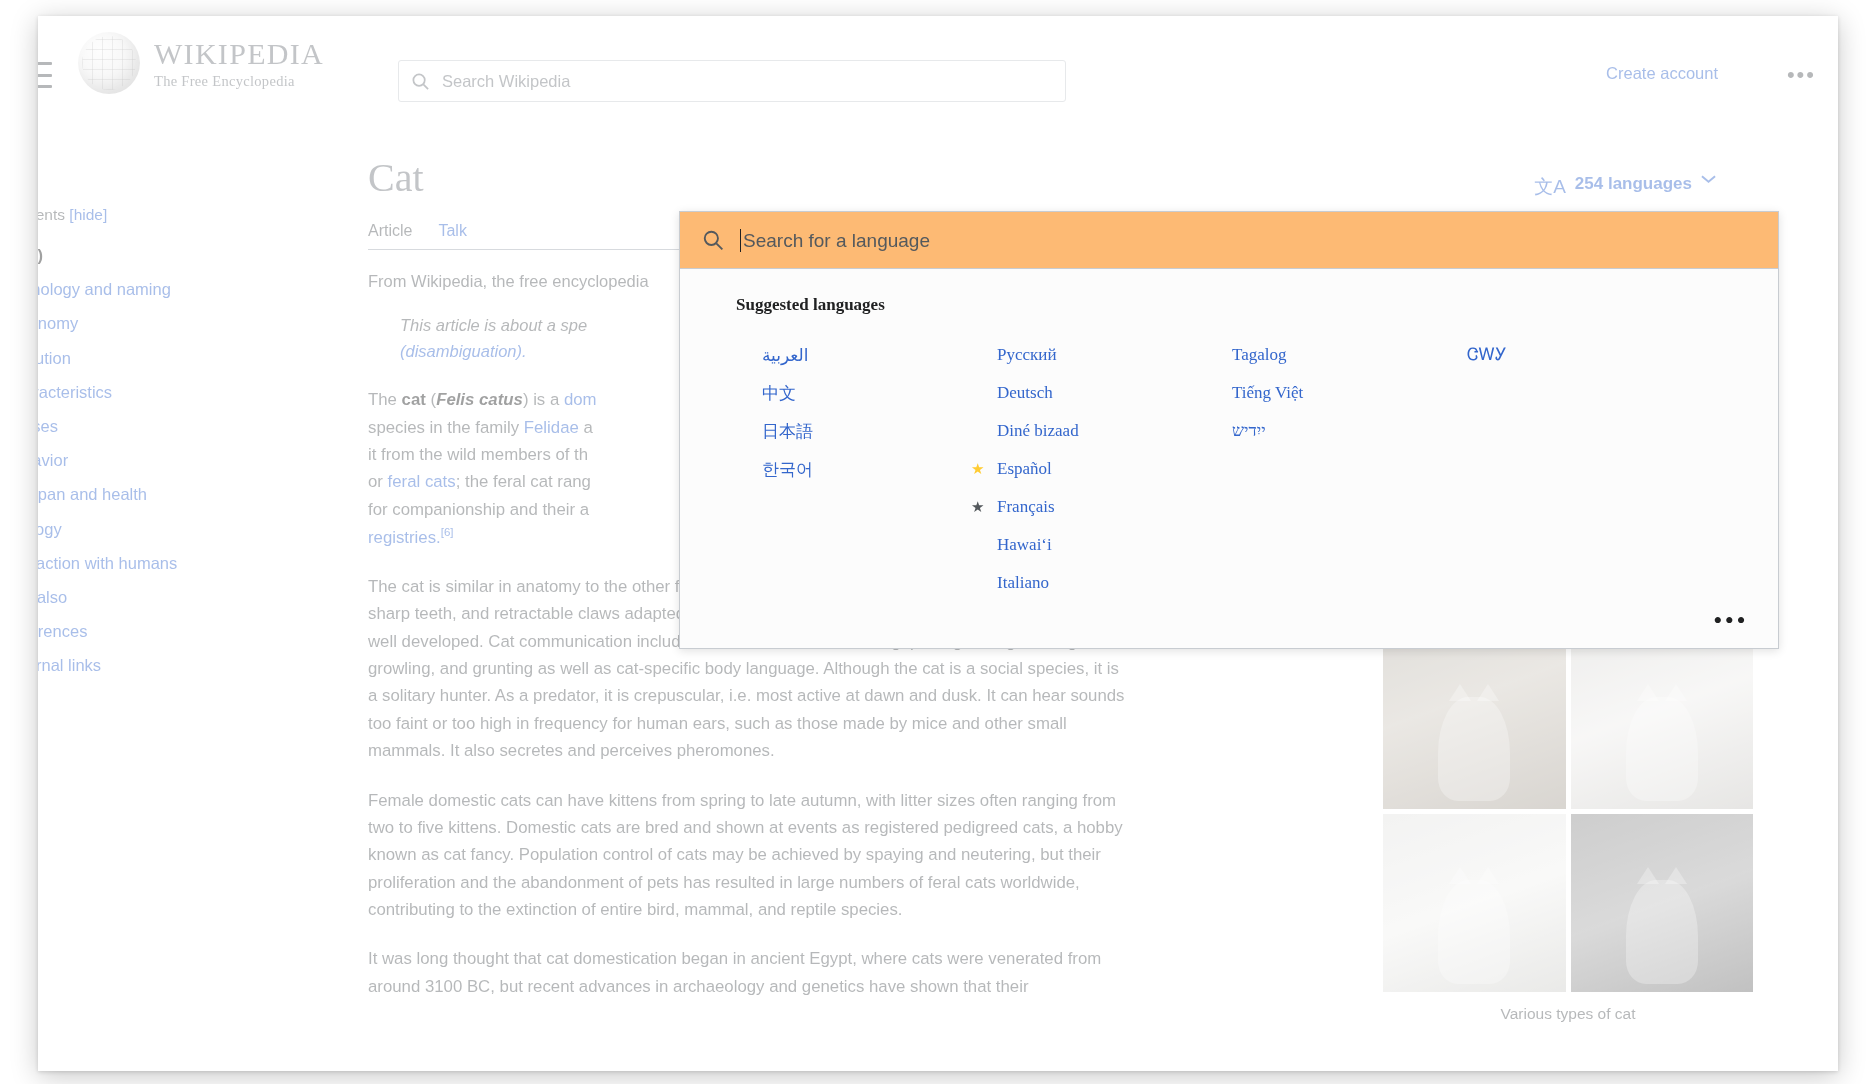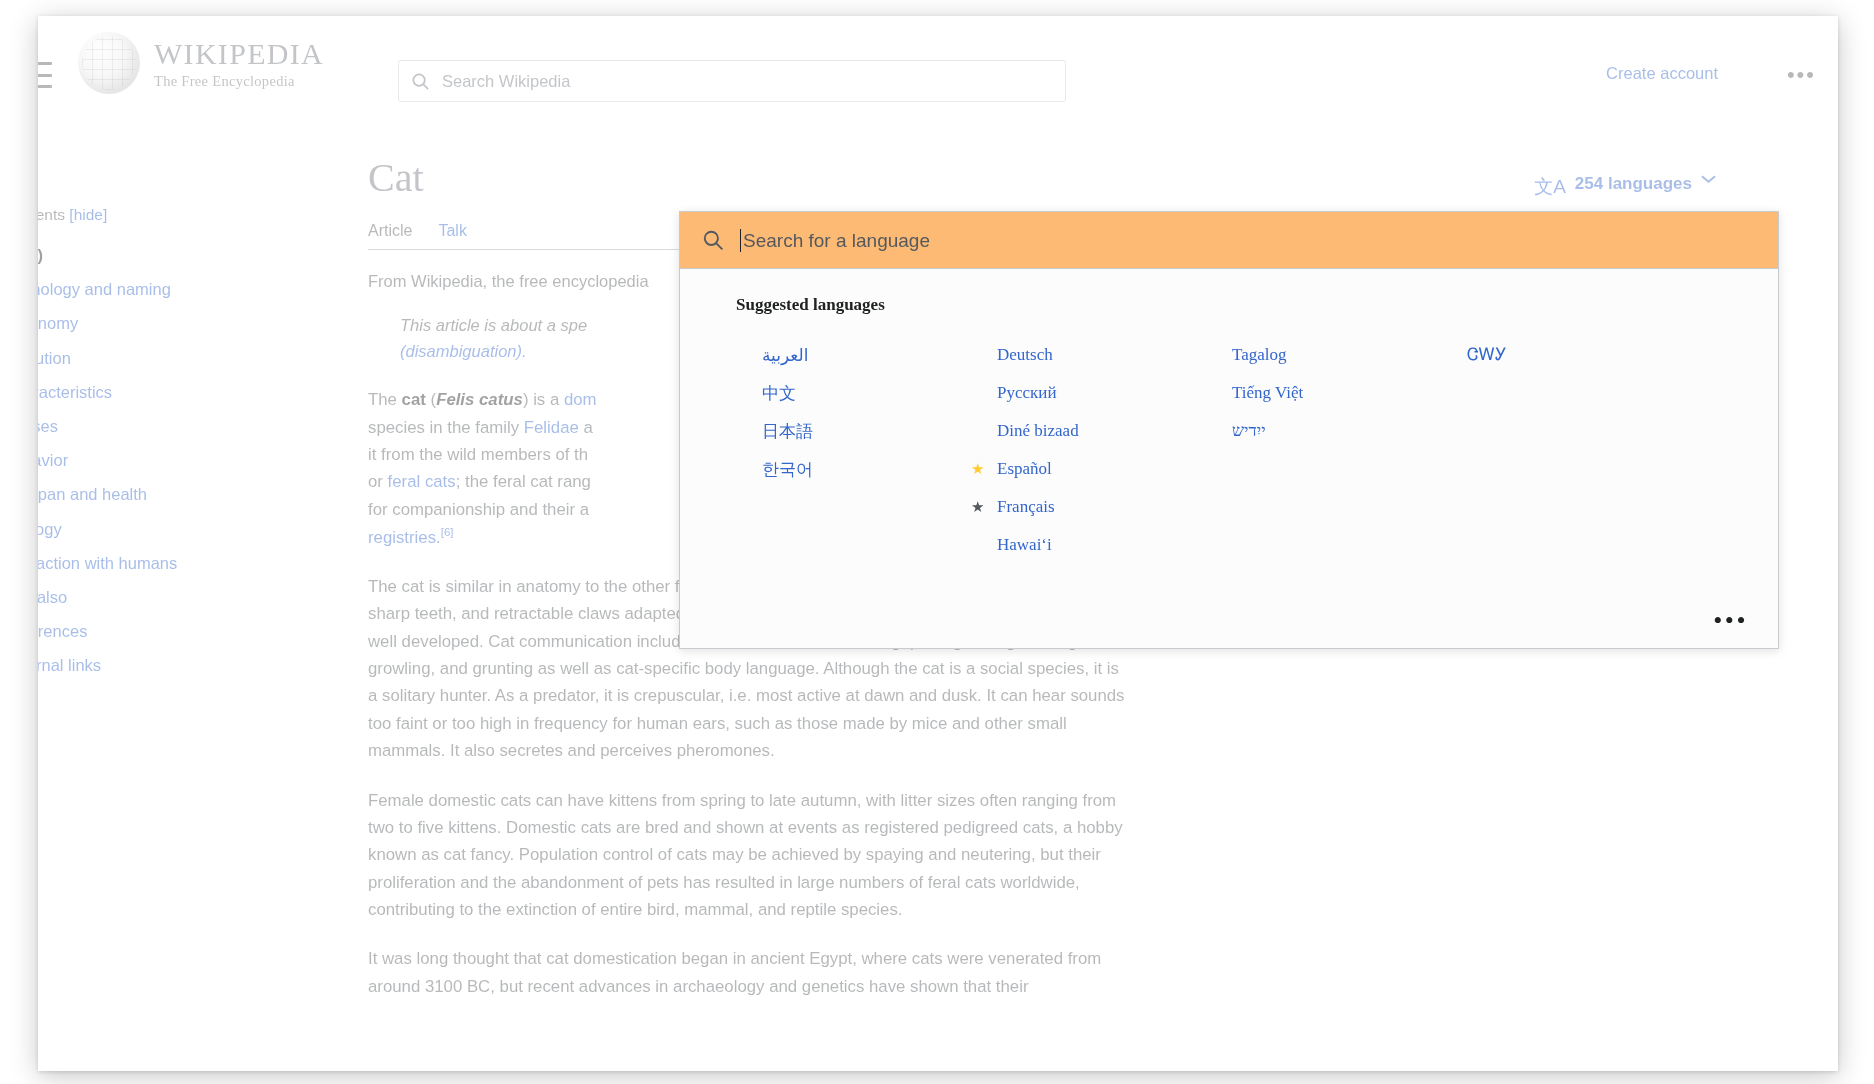--- a/index.html
+++ b/index.html
@@ -454,20 +454,37 @@
       </div>
 
       <div class="lang-button">
         <span class="lang-glyph">文A</span>
         <span>254 languages</span>
         <svg width="15" height="10" viewBox="0 0 16 10">
           <polyline points="1,2 8,8 15,2" fill="none" stroke="#3366cc" stroke-width="2"></polyline>
         </svg>
       </div>
 
+      <div class="infobox">
+        <div class="img-grid">
+          <div class="photo p1">
+              <div class="cat-silhouette"></div>
+            </div>
+          <div class="photo p2">
+              <div class="cat-silhouette"></div>
+            </div>
+          <div class="photo p3">
+              <div class="cat-silhouette"></div>
+            </div>
+          <div class="photo p4">
+              <div class="cat-silhouette"></div>
+            </div>
+        </div>
+        <div class="caption">Various types of cat</div>
+      </div>
 
     </div>
 
     <div class="lang-panel">
 
       <div class="lang-search">
         <svg width="22" height="22" viewBox="0 0 20 20">
           <circle cx="8.5" cy="8.5" r="6" fill="none" stroke="#54595d" stroke-width="1.7"></circle>
           <line x1="13" y1="13" x2="18.5" y2="18.5" stroke="#54595d" stroke-width="1.7"></line>
         </svg>
@@ -494,42 +511,46 @@
             </div>
             <div class="lang-item">
               <span class="star none">★</span>
               <span class="label">한국어</span>
             </div>
           </div>
 
           <div class="lang-col">
             <div class="lang-item">
               <span class="star none">★</span>
+              <span class="label">Русский</span>
+            </div>
+            <div class="lang-item">
+              <span class="star none">★</span>
               <span class="label">Deutsch</span>
-            </div>
-            <div class="lang-item">
-              <span class="star none">★</span>
-              <span class="label">Русский</span>
             </div>
             <div class="lang-item">
               <span class="star none">★</span>
               <span class="label">Diné bizaad</span>
             </div>
             <div class="lang-item">
               <span class="star gold">★</span>
               <span class="label">Español</span>
             </div>
             <div class="lang-item">
               <span class="star grey">★</span>
               <span class="label">Français</span>
             </div>
             <div class="lang-item">
               <span class="star none">★</span>
               <span class="label">Hawaiʻi</span>
             </div>
+            <div class="lang-item">
+              <span class="star none">★</span>
+              <span class="label">Italiano</span>
+            </div>
           </div>
 
           <div class="lang-col">
             <div class="lang-item">
               <span class="star none">★</span>
               <span class="label">Tagalog</span>
             </div>
             <div class="lang-item">
               <span class="star none">★</span>
               <span class="label">Tiếng Việt</span>

